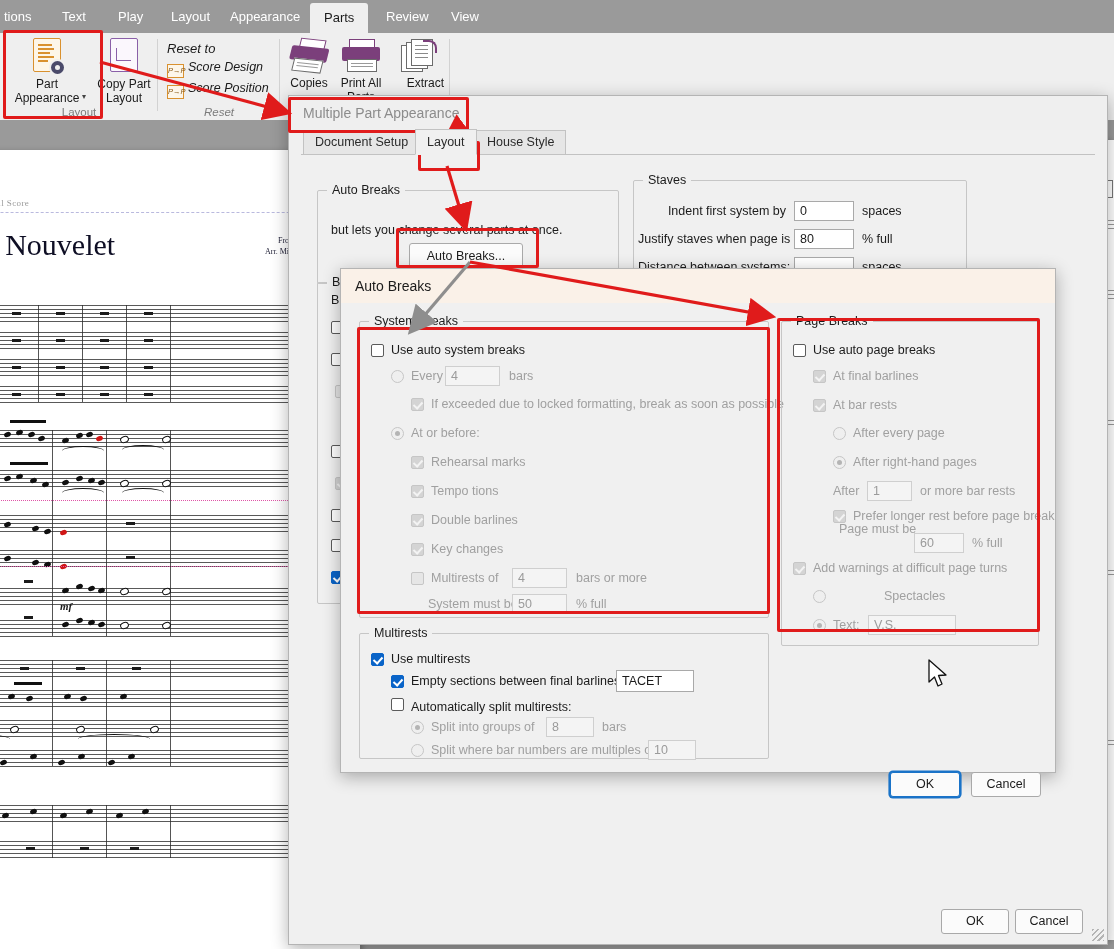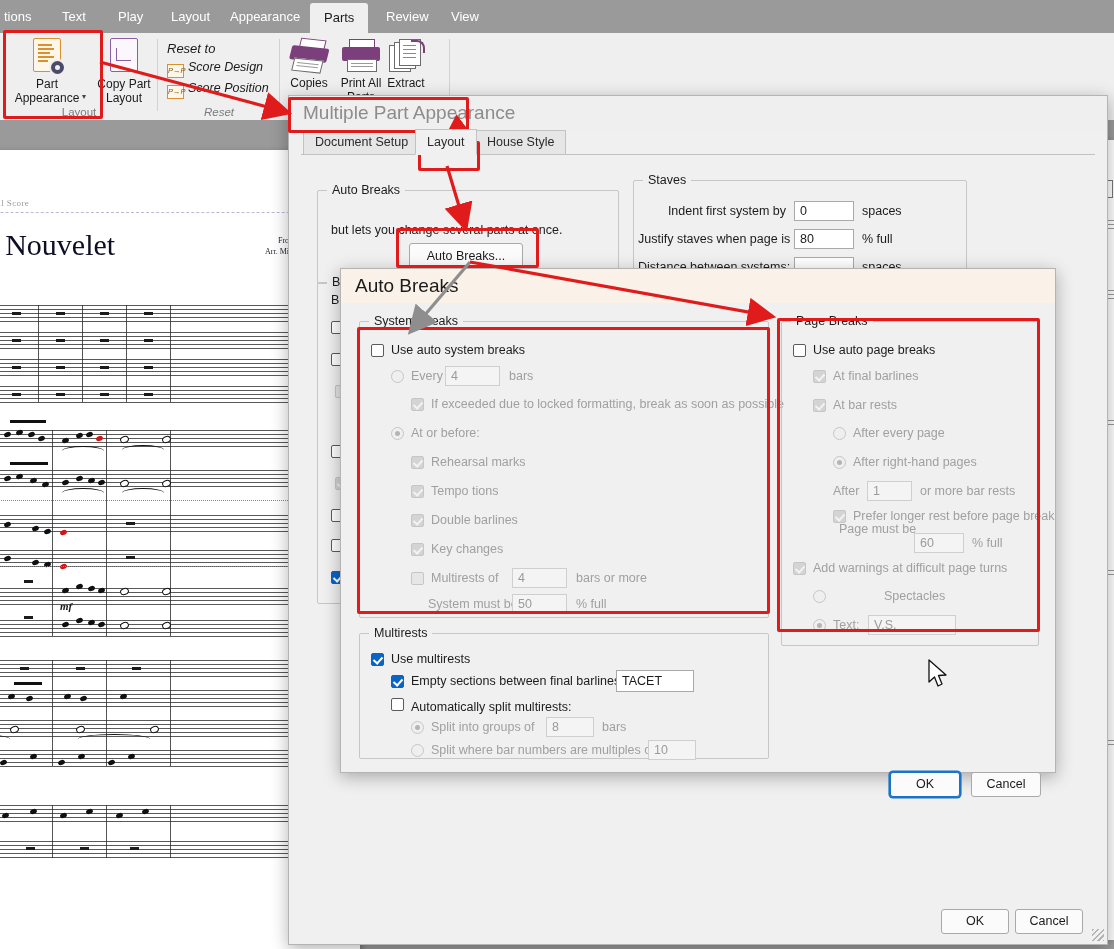--- a/index.html
+++ b/index.html
@@ -65,21 +65,21 @@
   .notehead.red{background:#d01616;}
   .notehead.hollow{background:#fff;border:1.4px solid #101010;}
   .beam{position:absolute;height:2.6px;background:#101010;}
   .slur{position:absolute;border-top:1.3px solid #101010;border-radius:50%;height:9px;}
   .dyn{position:absolute;font-family:"Liberation Serif",serif;font-style:italic;font-weight:bold;font-size:11px;color:#1b1b1b;}
   .pinkline{position:absolute;left:0;width:100%;border-top:1.4px dotted #e055a8;}
 
   
   .dlg{position:absolute;background:#f0f0f0;border:1px solid #b4b4b4;
        box-shadow:0 4px 16px rgba(0,0,0,.3);}
-  .dlg-title{height:34px;line-height:34px;padding-left:14px;font-size:19px;}
+  .dlg-title{height:34px;line-height:34px;padding-left:14px;font-size:14px;}
   #mpa{left:288px;top:95px;width:818px;height:848px;}
   #mpa .dlg-title{background:#efefef;color:#8c8c8c;}
   #ab{left:340px;top:268px;width:714px;height:503px;}
   #ab .dlg-title{background:#faf1e8;color:#1b1b1b;}
   #ab-body{position:absolute;left:0;top:34px;width:714px;height:469px;background:#f0f0f0;}
 
   .tabstrip{position:absolute;left:0;top:34px;width:100%;height:25px;}
   .tabstrip:after{content:"";position:absolute;left:12px;right:12px;bottom:0;height:1px;background:#c2c2c2;}
   .dtab{position:absolute;bottom:0;height:23px;line-height:23px;padding:0 11px;font-size:12.5px;
         border:1px solid #c2c2c2;background:#e6e6e6;color:#2b2b2b;}
@@ -188,21 +188,21 @@
           <span class="ptop"></span>
             <span class="pbody"></span>
           <span class="pout">
               <i style="top:3px"></i>
               <i style="top:6px"></i>
             </span>
         </div>
         <div style="margin-top:4px;white-space:pre-line;">Print All
 Parts</div>
       </div>
-      <div class="rbtn" style="left:100px;top:6px;width:52px;">
+      <div class="rbtn" style="left:112px;top:6px;width:52px;text-align:right;">
         <div class="ico-extract">
           <span class="s1"></span>
             <span class="s2"></span>
           <span class="s3">
               <i style="top:5px"></i>
               <i style="top:9px"></i>
               <i style="top:13px"></i>
               <i style="top:17px"></i>
             </span>
           <span class="curve"></span>

